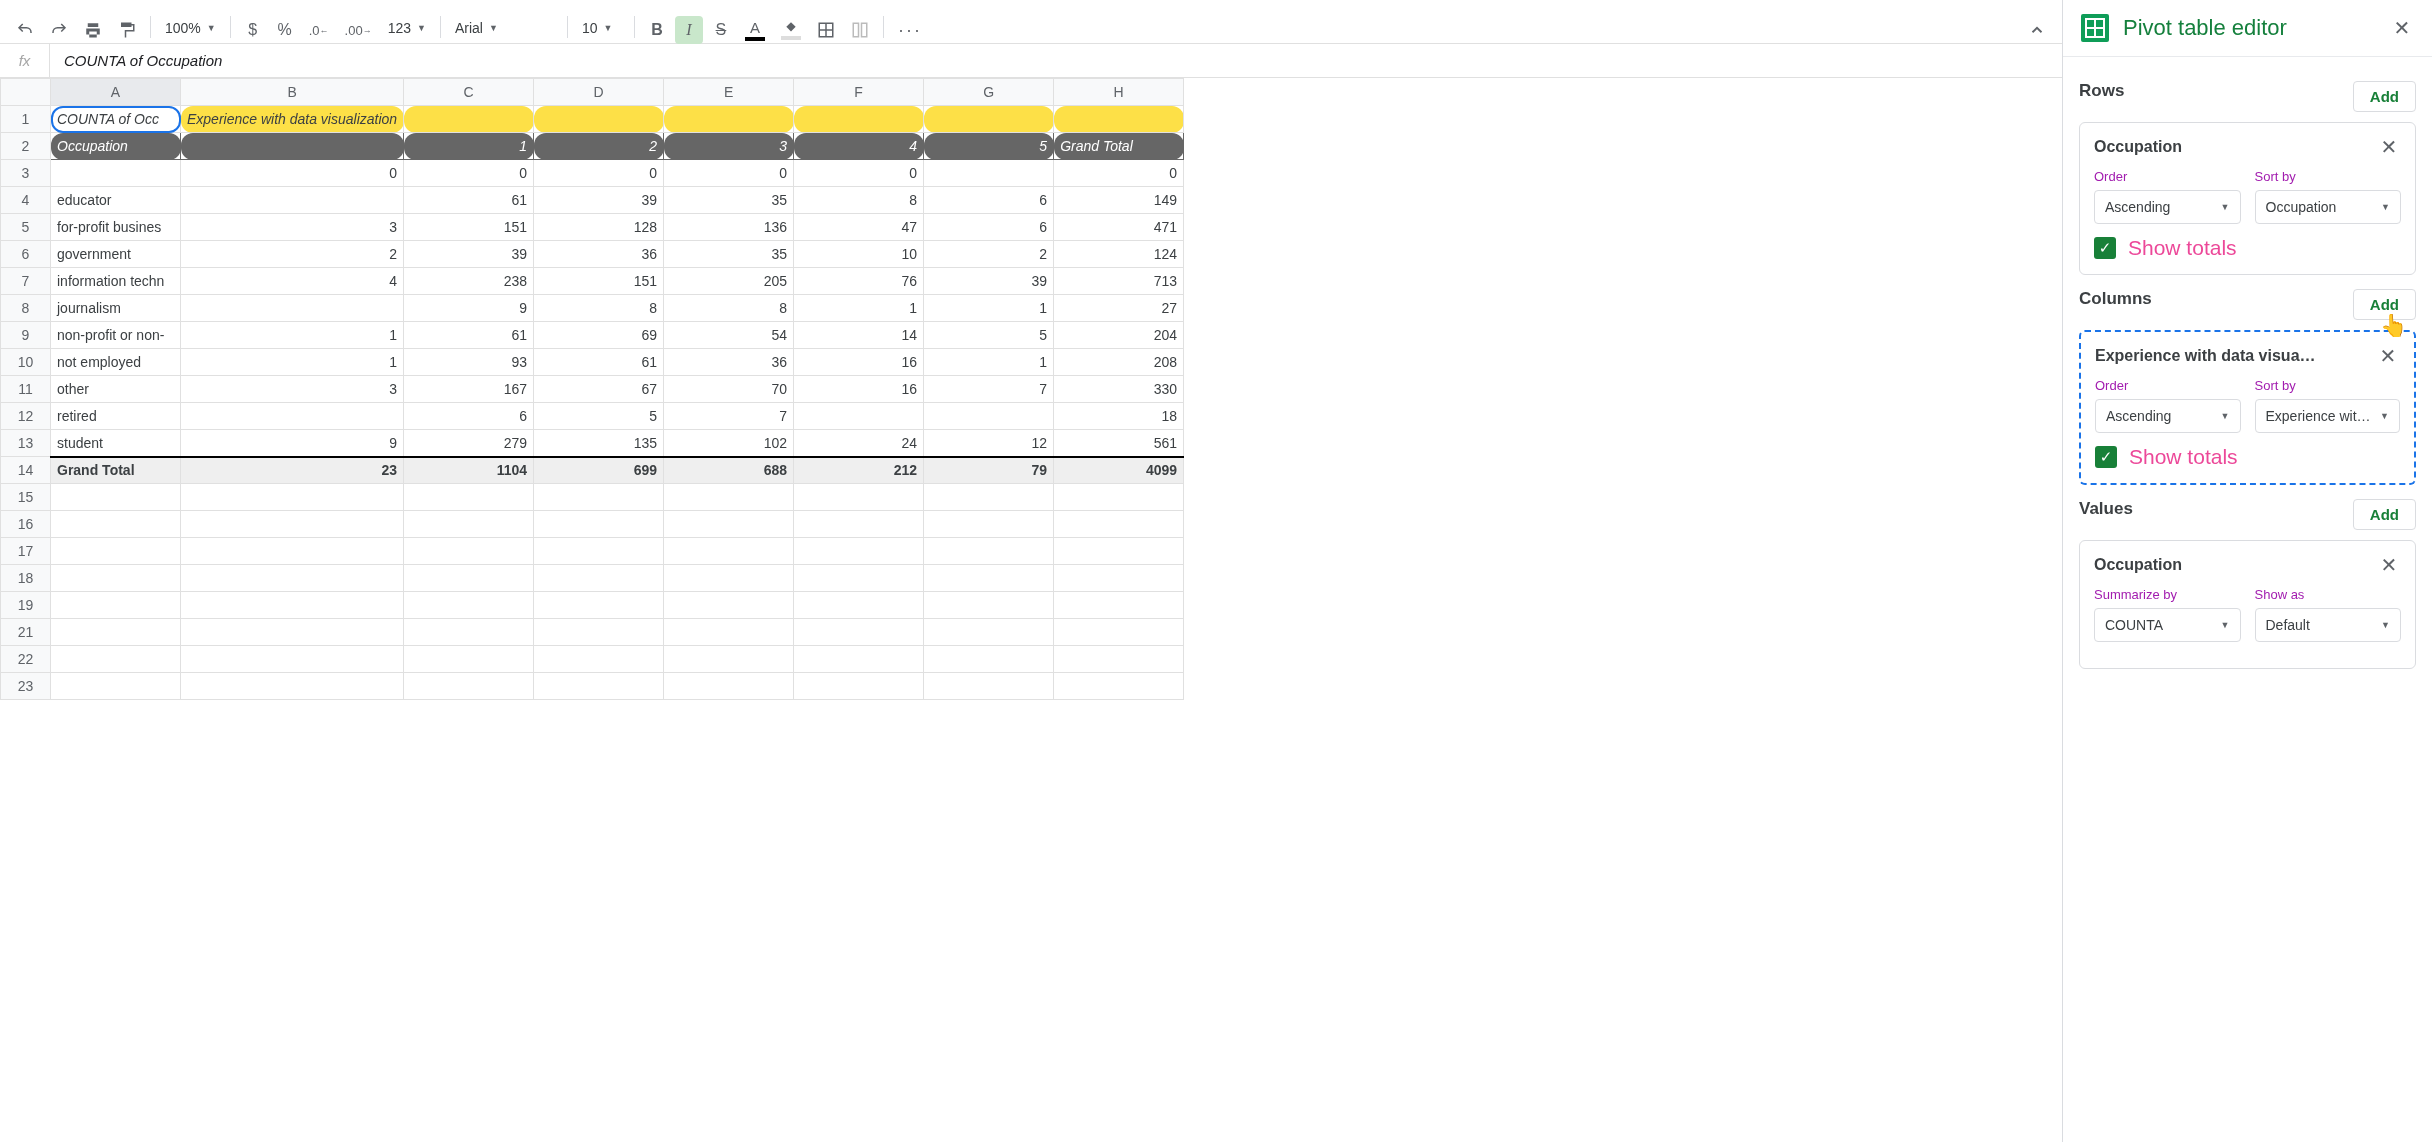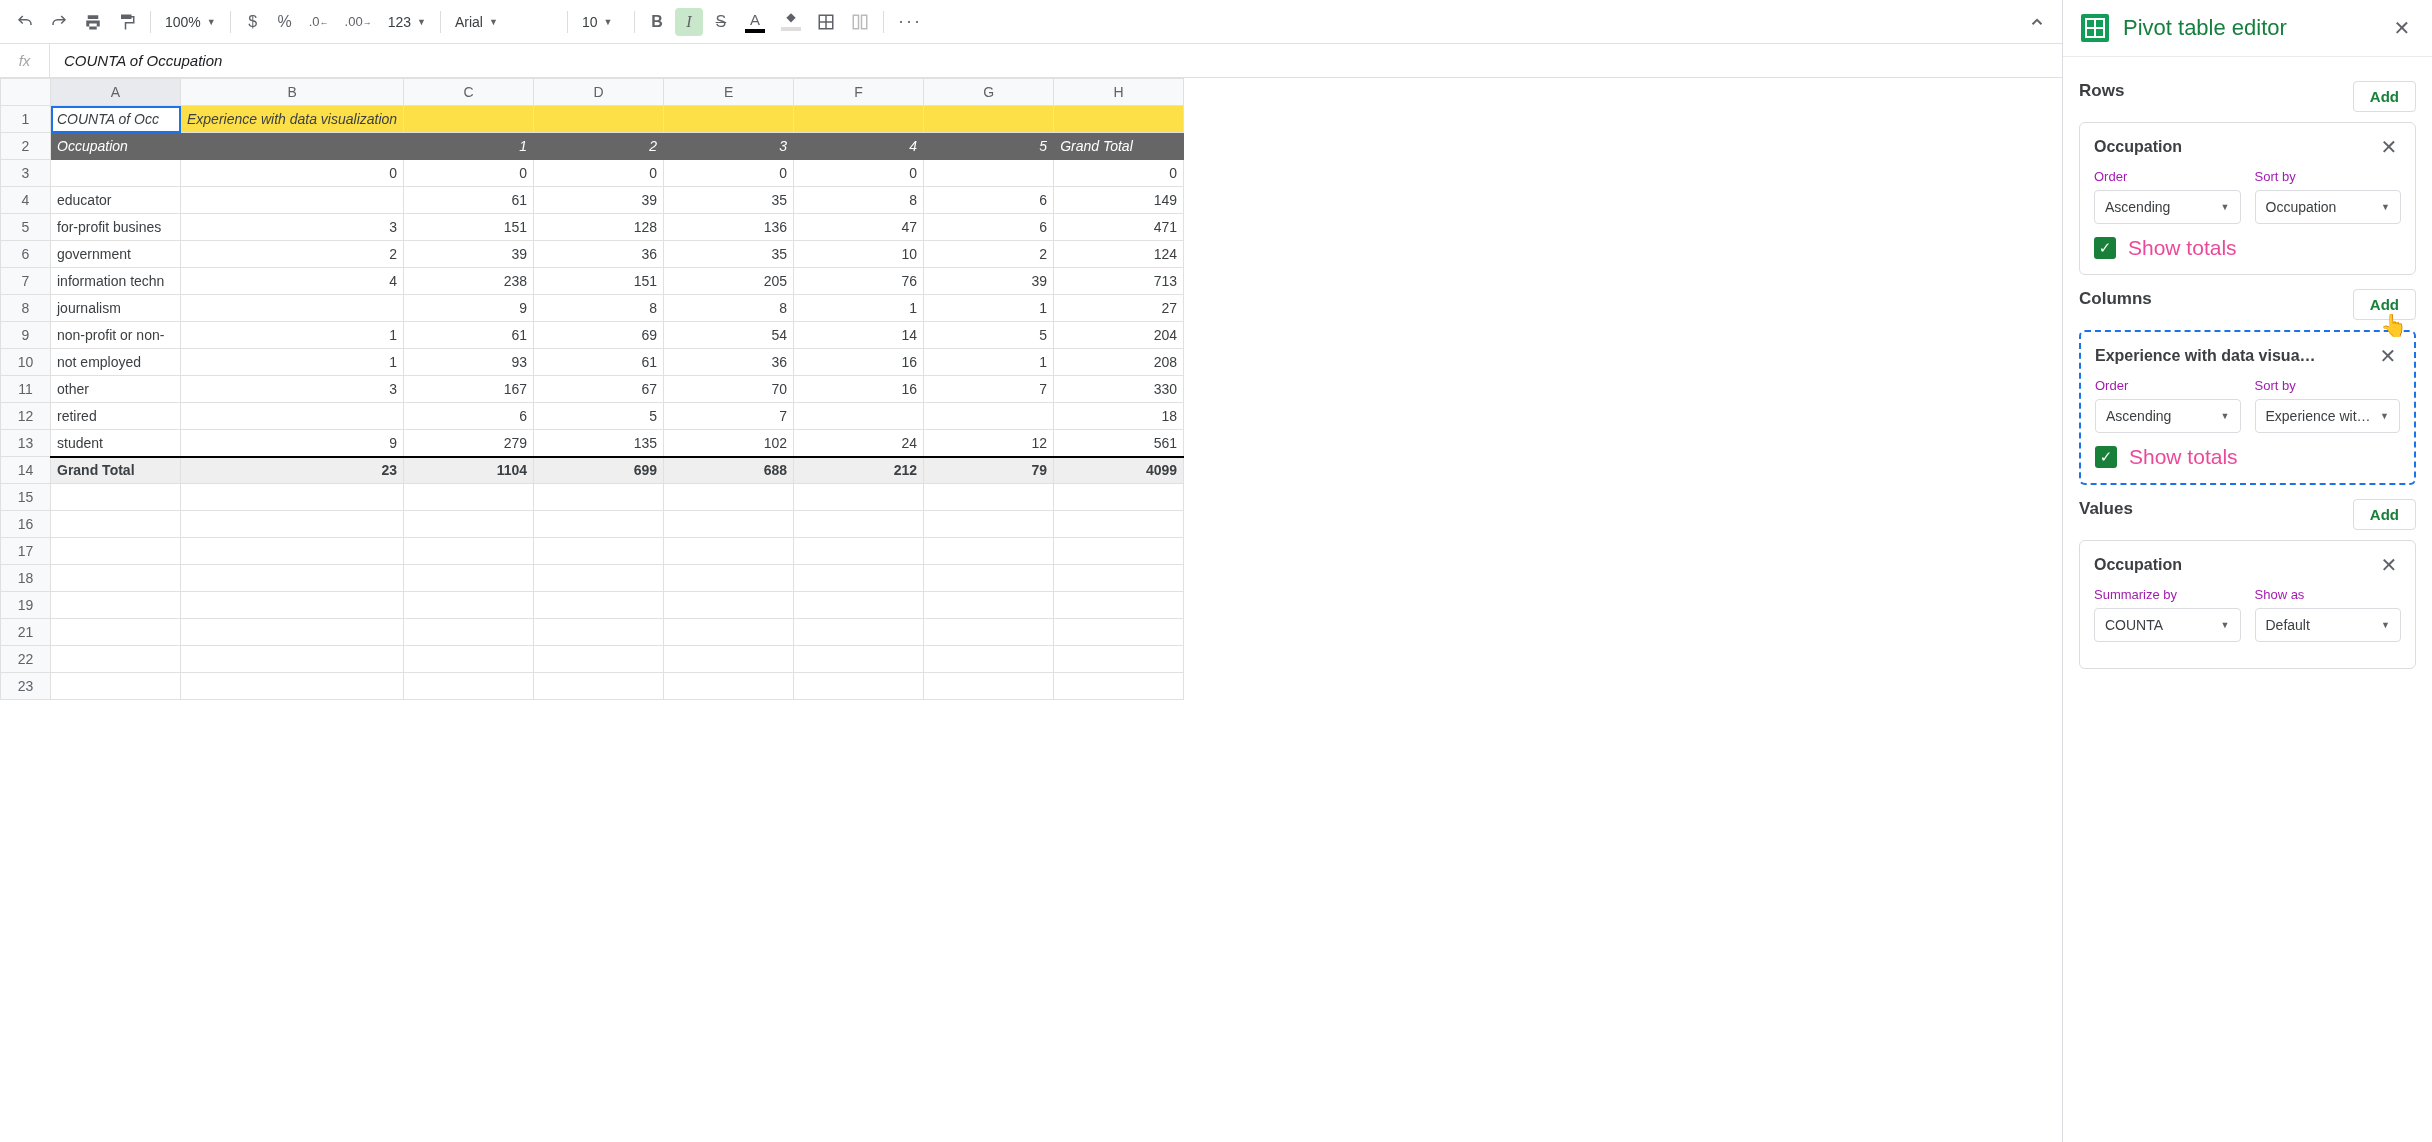--- a/index.html
+++ b/index.html
@@ -1,39 +1,39 @@
 <!DOCTYPE html>
 <html><head>
 <meta charset="utf-8">
 <style>
 * { margin: 0; padding: 0; box-sizing: border-box; }
 body { font-family: Arial, sans-serif; font-size: 13px; color: #3c4043; background: #fff; overflow: hidden; }
 .app { display: flex; height: 100vh; width: 100vw; }
 .main { flex: 1; display: flex; flex-direction: column; min-width: 0; }
-.toolbar { display: flex; align-items: center; gap: 4px; padding: 8px 10px; height: 44px; border-bottom: 1px solid #e0e0e0; }
+.toolbar { display: flex; align-items: flex-start; gap: 4px; padding: 16px 10px; height: 44px; border-bottom: 1px solid #e0e0e0; }
 .tbtn { background: none; border: none; padding: 6px; border-radius: 4px; cursor: pointer; display: flex; align-items: center; justify-content: center; color: #5f6368; min-width: 28px; height: 28px; }
 .tbtn.active { background: #c9e7cb; }
 .tsep { width: 1px; height: 22px; background: #dadce0; margin: 0 4px; }
 .tsel { background: none; border: none; padding: 4px 6px; font-size: 14px; color: #3c4043; display: flex; align-items: center; gap: 6px; cursor: pointer; }
 .tsel .tri { font-size: 9px; color: #5f6368; }
 .color-underline { display: flex; flex-direction: column; align-items: center; gap: 1px; }
 .color-underline .bar { width: 20px; height: 4px; }
 .formula-bar { display: flex; align-items: center; height: 34px; border-bottom: 1px solid #e0e0e0; }
 .fx { width: 50px; text-align: center; font-style: italic; color: #a6a6a6; font-size: 15px; border-right: 1px solid #e0e0e0; height: 100%; display: flex; align-items: center; justify-content: center; }
 .formula-input { flex: 1; padding: 0 14px; font-size: 15px; font-style: italic; color: #202124; }
 .grid-area { flex: 1; overflow: auto; position: relative; }
 .sheet { border-collapse: collapse; table-layout: fixed; }
 .sheet th, .sheet td { border: 1px solid #e0e0e0; height: 27px; padding: 0 6px; font-size: 14px; white-space: nowrap; overflow: hidden; }
 .sheet th { background: #f8f9fa; font-weight: normal; color: #5f6368; text-align: center; }
 .corner { width: 50px; background: #f8f9fa; }
 .rowh { width: 50px; text-align: center; }
 .colh { height: 28px; }
 .sheet td { text-align: right; }
 .sheet td.txt { text-align: left; }
-.row-header-italic td { font-style: italic; }
+.row-header-italic td { font-style: italic; border-radius: 12px; }
 .row-dark td { background: #666666; color: #fff; border-color: #666666; }
 .row-light td { background: #fde047; }
 .row-total td { font-weight: bold; background: #efefef; }
 .row-total-border td { border-top: 2px solid #000; }
 .selected-cell { outline: 2px solid #1a73e8; outline-offset: -2px; background: #fff !important; position: relative; }
 .col-sel { background: #e8eaed !important; }
 .sidebar { width: 370px; border-left: 1px solid #dadce0; display: flex; flex-direction: column; background: #fff; }
 .side-header { display: flex; align-items: center; gap: 14px; padding: 14px 18px; border-bottom: 1px solid #e8eaed; }
 .side-header h1 { font-size: 22px; font-weight: 500; color: #15803d; flex: 1; }
 .sheets-icon { width: 28px; height: 28px; background: #0f9d58; border-radius: 2px; position: relative; display: flex; align-items: center; justify-content: center; }

